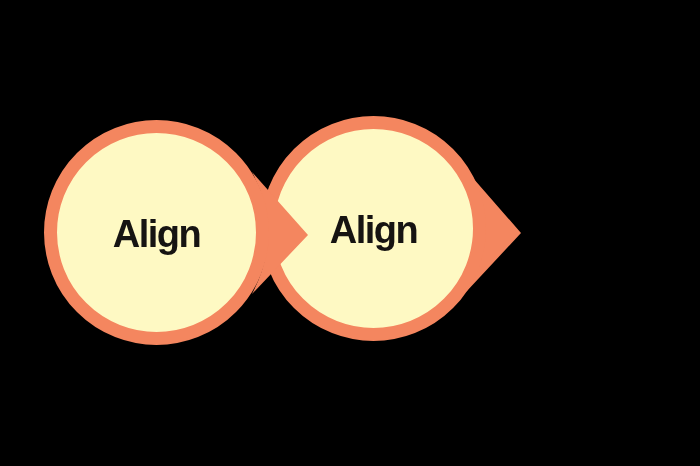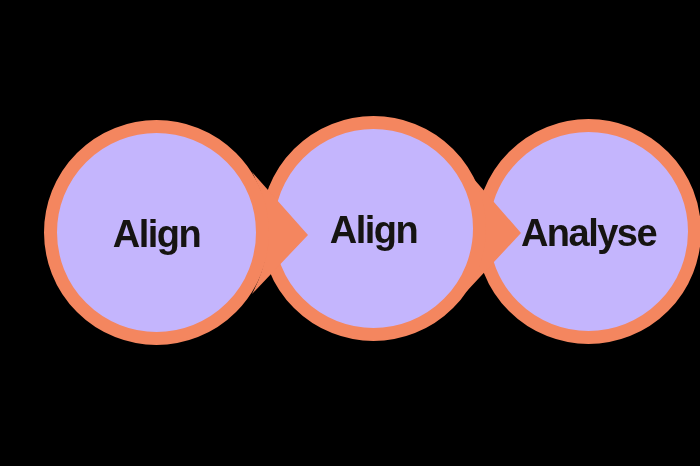--- a/index.html
+++ b/index.html
@@ -15,21 +15,21 @@
     overflow: hidden;
     font-family: "Liberation Sans", "DejaVu Sans", sans-serif;
   }
   .circle {
     position: absolute;
     width: 225px;
     height: 225px;
     box-sizing: border-box;
     border: 13px solid #F4865F;
     border-radius: 50%;
-    background: #c4b5fd;
+    background: #fef9c3;
     display: flex;
     align-items: center;
     justify-content: center;
   }
   .circle .label {
     font-size: 38px;
     font-weight: bold;
     letter-spacing: -1.5px;
     color: #161412;
     line-height: 1;
@@ -48,23 +48,20 @@
   }
   #arrow-1 { z-index: 50; }
   #arrow-2 { z-index: 30; }
   .arrow-path { fill: #F4865F; }
 </style>
 </head>
 <body>
 
 <div id="canvas">
 
-  <div class="circle" id="circle-3">
-    <span class="label">Analyse</span>
-  </div>
 
   <svg class="arrow-layer" id="arrow-2" viewBox="0 0 700 466">
     <path class="arrow-path" d="M 521 233 L 466 170 Q 497 231 466 292 Z"></path>
   </svg>
 
   <div class="circle" id="circle-2">
     <span class="label">Align</span>
   </div>
 
   <svg class="arrow-layer" id="arrow-1" viewBox="0 0 700 466">

